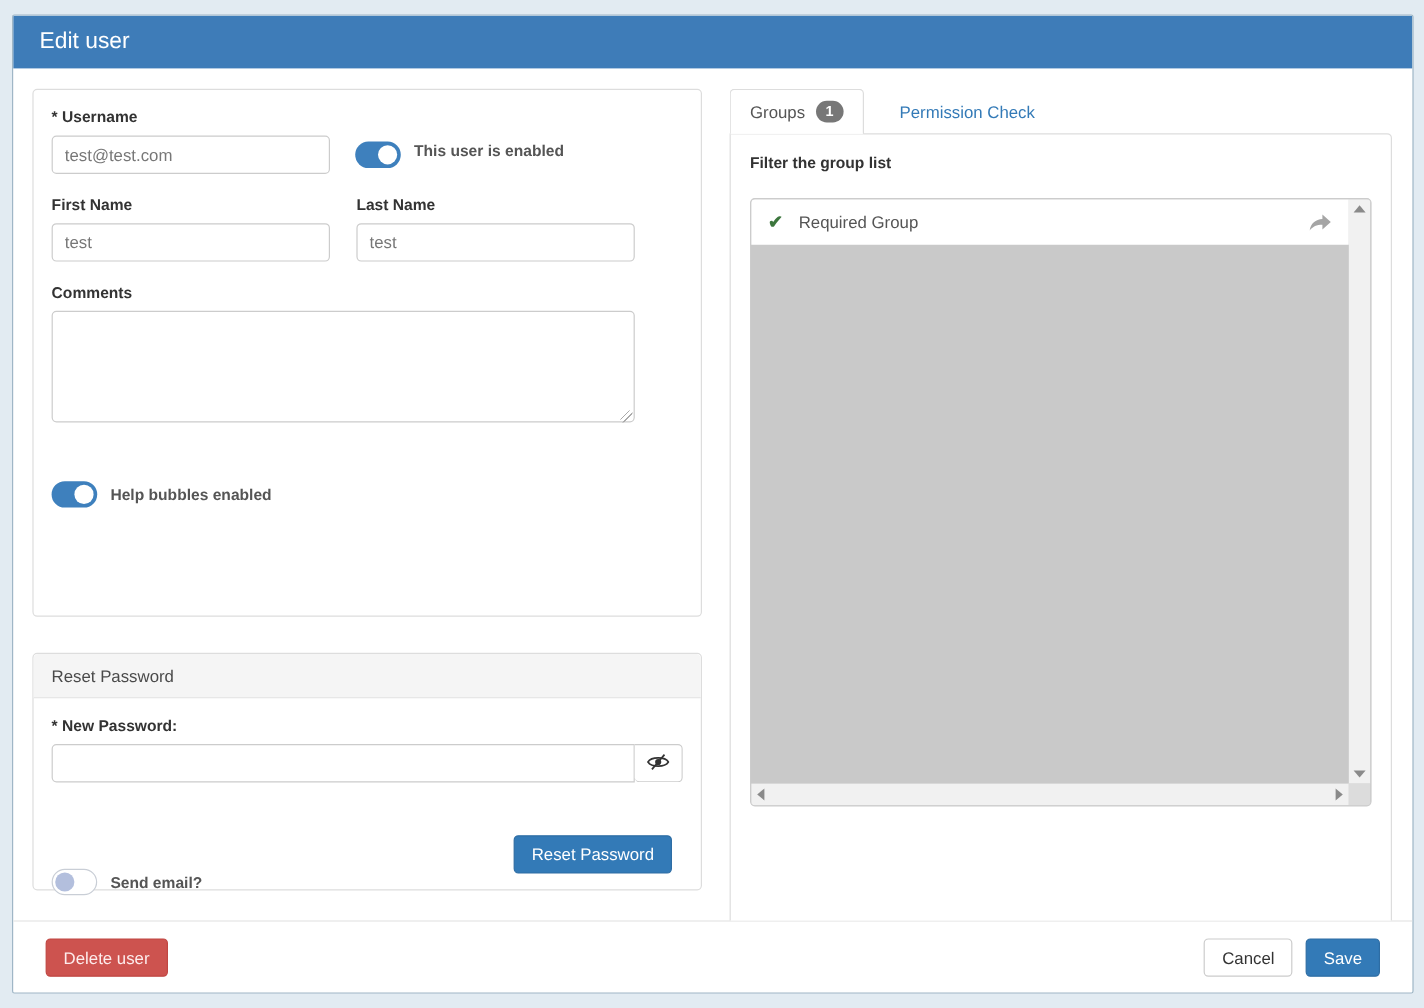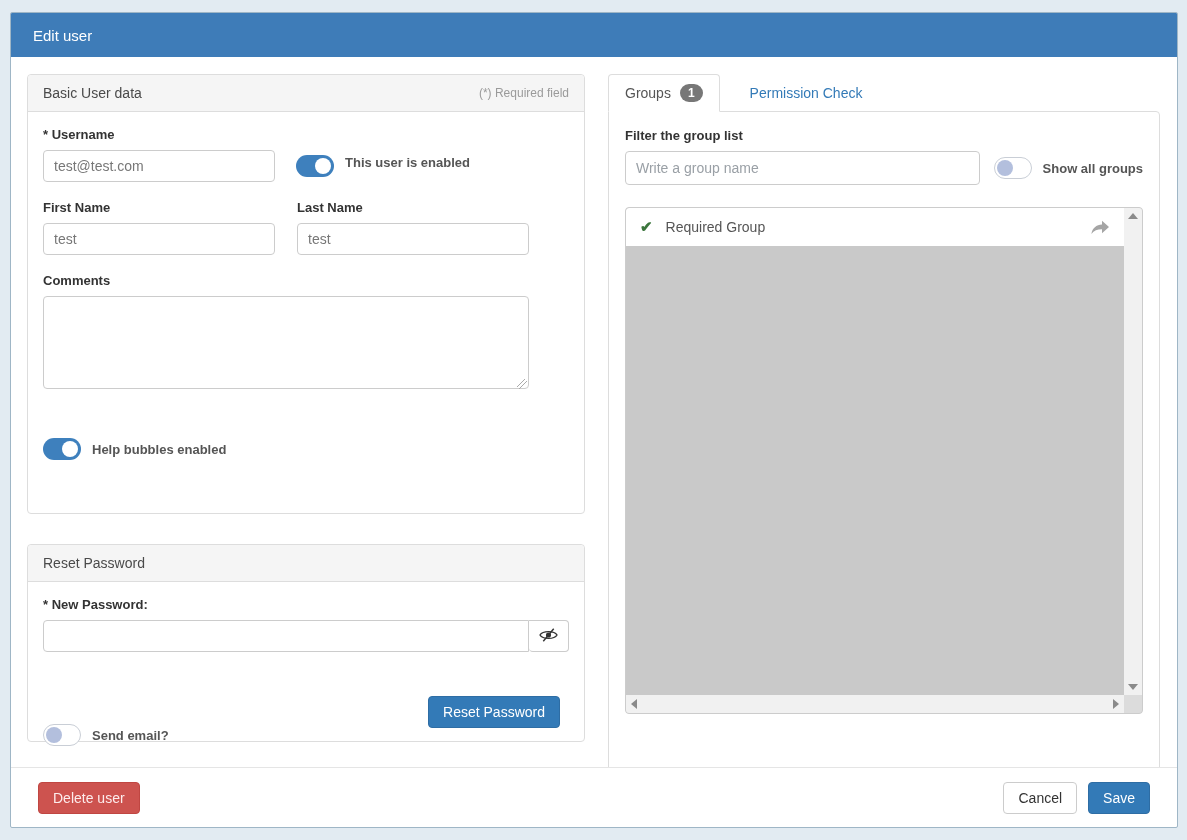--- a/index.html
+++ b/index.html
@@ -12,21 +12,21 @@
   }
   .modal {
     position:absolute; left:10px; top:12px; width:1168px; height:816px;
     background:#fff; border:1px solid #9fb6c6; border-radius:2px;
     display:flex; flex-direction:column; overflow:hidden;
   }
   .modal-header {
     height:44px; background:#3e7cb8; flex:0 0 44px;
     display:flex; align-items:center; padding-left:22px;
   }
-  .modal-title { color:#fff; font-size:15px; }
+  .modal-title { color:#fff; font-size:19px; }
   .modal-main { flex:1 1 auto; padding:17px 17px 0 16px; display:flex; overflow:hidden; }
   .col-left { width:558px; flex:0 0 558px; }
   .col-right { flex:1 1 auto; margin-left:23px; }
 
   
   .panel { border:1px solid #ddd; border-radius:4px; background:#fff; }
   .panel-heading {
     background:#f5f5f5; border-bottom:1px solid #ddd; border-radius:4px 4px 0 0;
     padding:10px 15px; display:flex; align-items:center; justify-content:space-between;
     color:#4a4a4a; font-size:14px;
@@ -156,24 +156,20 @@
 
   <div class="modal-header">
     <span class="modal-title">Edit user</span>
   </div>
 
   <div class="modal-main">
 
     <div class="col-left">
 
       <div class="panel panel-basic">
-        <div class="panel-heading">
-          <span>Basic User data</span>
-          <span class="required-note">(*) Required field</span>
-        </div>
         <div class="panel-body">
           <div class="field-label">* Username</div>
           <div class="row username-row">
             <input class="text-input" type="text" value="test@test.com" style="">
             <div class="enabled-toggle-wrap">
               <div class="toggle on">
                   <div class="knob"></div>
                 </div>
               <span class="toggle-label">This user is enabled</span>
             </div>
@@ -241,29 +237,20 @@
           <span>Groups</span>
           <span class="badge">1</span>
         </div>
         <div class="tab inactive">
           <span>Permission Check</span>
         </div>
       </div>
 
       <div class="tab-content">
         <div class="field-label">Filter the group list</div>
-        <div class="filter-row">
-          <input class="text-input filter-input" type="text" placeholder="Write a group name" style="">
-          <div class="filter-toggle-wrap">
-            <div class="toggle off">
-                <div class="knob"></div>
-              </div>
-            <span class="toggle-label">Show all groups</span>
-          </div>
-        </div>
 
         <div class="group-list">
           <div class="list-content">
             <div class="group-row">
               <span class="check-icon">✔</span>
               <span class="group-name">Required Group</span>
               <span class="forward-icon">
                 <svg width="20" height="15" viewBox="0 0 20 15">
                   <path d="M12 4.6 V0.8 L19 7 L12 13.2 V9.2 C7.2 9.2 4 10.6 1.4 14 C2.2 8.4 6.4 4.8 12 4.6 Z" fill="#a5a5a5"></path>
                 </svg>

